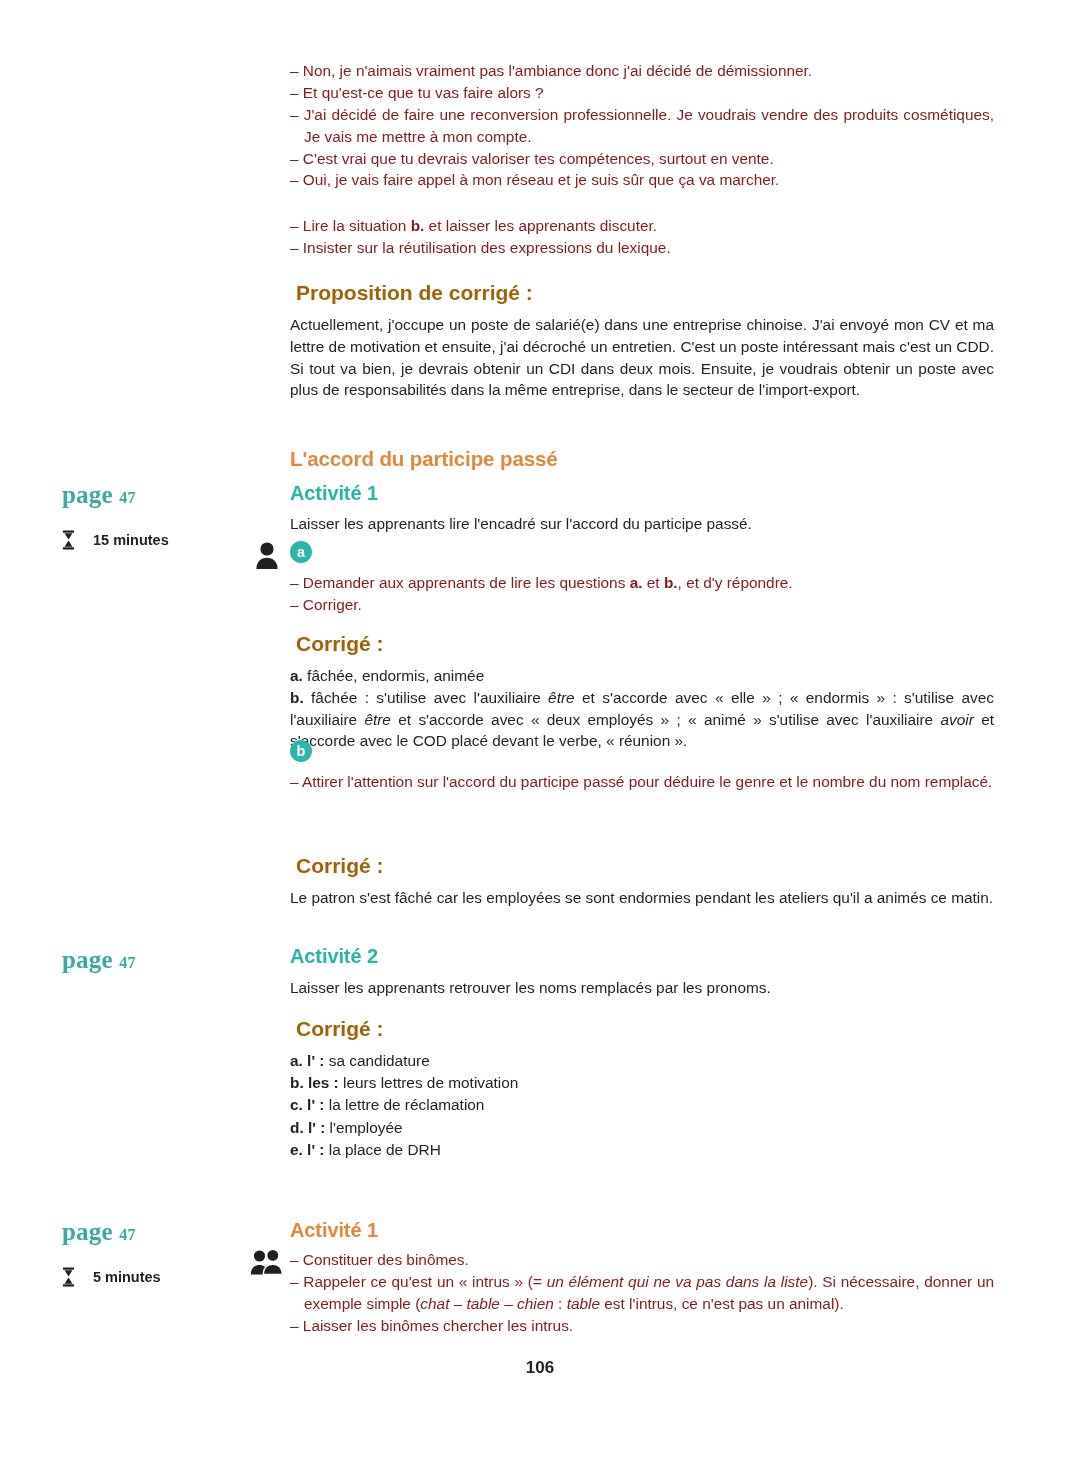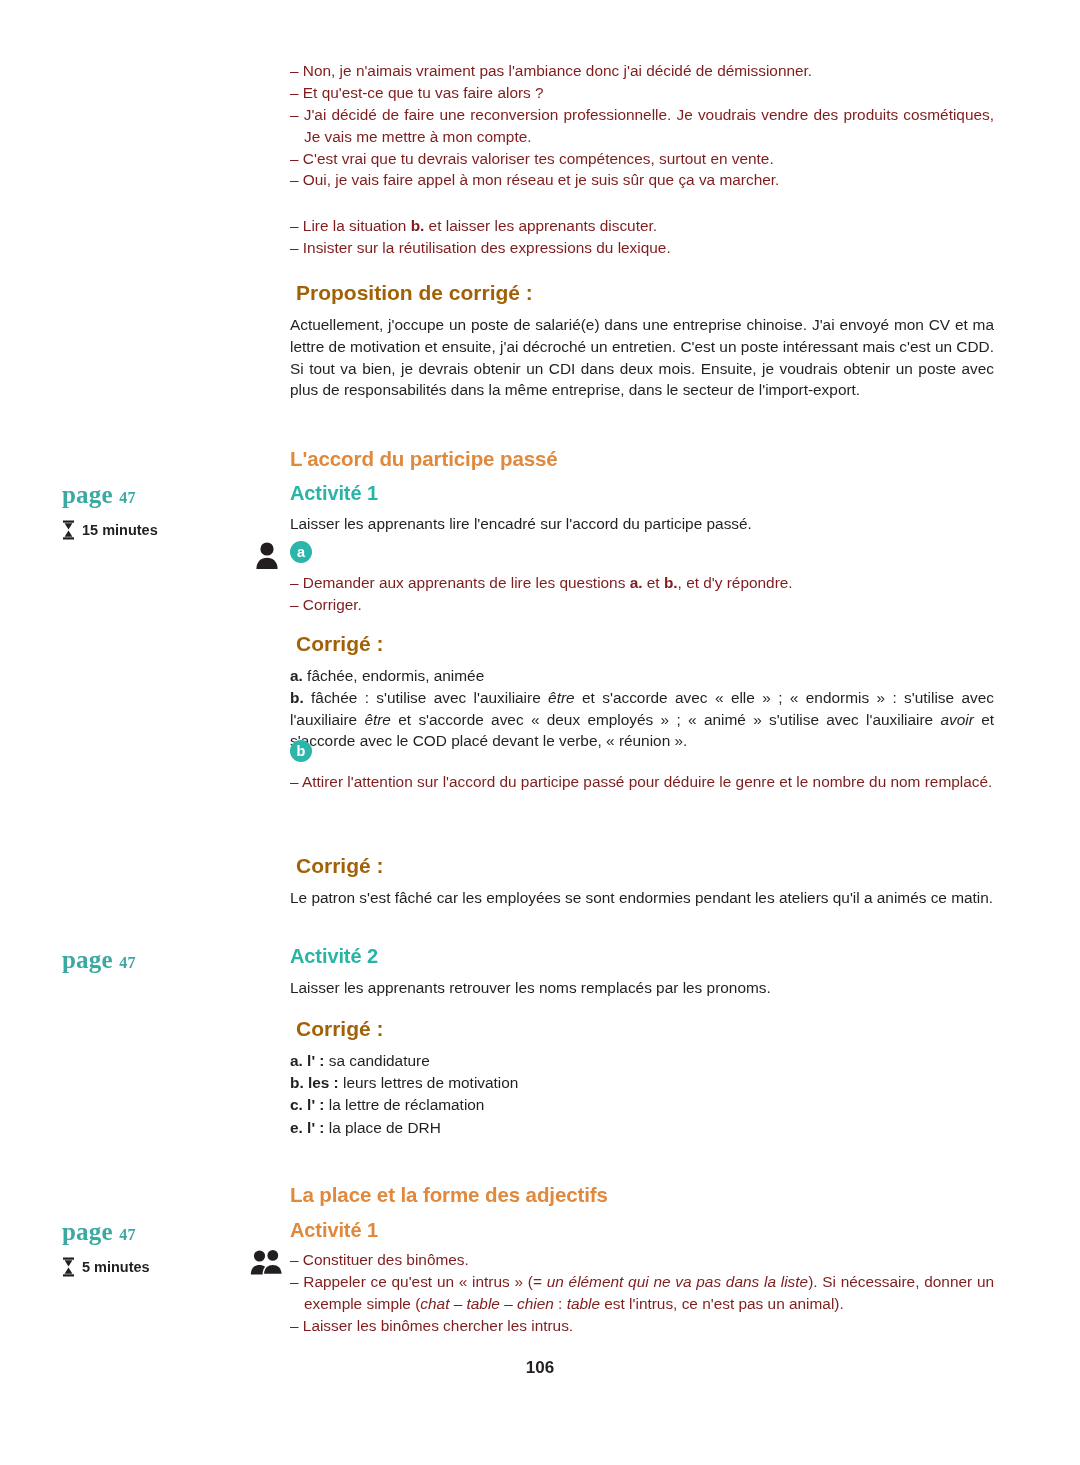--- a/index.html
+++ b/index.html
@@ -38,22 +38,22 @@
     letter-spacing: 0.2px;
     line-height: 1.05;
     white-space: nowrap;
   }
   .page-ref .num {
     font-size: 16px;
   }
   .duration {
     display: flex;
     align-items: center;
-    gap: 7px;
-    margin-top: 12px;
+    gap: 18px;
+    margin-top: 22px;
     font-size: 14.5px;
     font-weight: 700;
     color: #231f20;
     white-space: nowrap;
   }
   .hourglass {
     display: inline-block;
     width: 13px;
     height: 20px;
     flex: 0 0 auto;
@@ -262,27 +262,25 @@
     <h3 class="activity teal">Activité 2</h3>
     <p class="body left" style="margin-top:9px;">Laisser les apprenants retrouver les noms remplacés par les pronoms.</p>
   </div>
 
   <div class="col" style="top:1008px;">
     <p class="label-pink">Corrigé :</p>
     <ul class="lettered">
       <li><b>a. l' :</b><span> sa candidature</span></li>
       <li><b>b. les :</b><span> leurs lettres de motivation</span></li>
       <li><b>c. l' :</b><span> la lettre de réclamation</span></li>
+      <li><b>d. l' :</b><span> l'employée</span></li>
       <li><b>e. l' :</b><span> la place de DRH</span></li>
     </ul>
   </div>
 
-  <div class="col" style="top:1183px;">
-    <h2 class="section-title">La place et la forme des adjectifs</h2>
-  </div>
 
   <div class="gutter" style="top:1219px;">
     <div class="page-ref"><span>page</span> <span class="num">47</span></div>
     <div class="duration">
       <span class="hourglass">
         <svg width="13" height="20" viewBox="0 0 13 20" xmlns="http://www.w3.org/2000/svg">
           <rect x="1" y="0.5" width="11" height="2.2" fill="#231f20"></rect>
           <rect x="1" y="17.3" width="11" height="2.2" fill="#231f20"></rect>
           <path d="M2.6 3.2 h7.8 L6.5 9.6 Z" fill="#231f20"></path>
           <path d="M6.5 10.4 L10.4 16.8 h-7.8 Z" fill="#231f20"></path>

